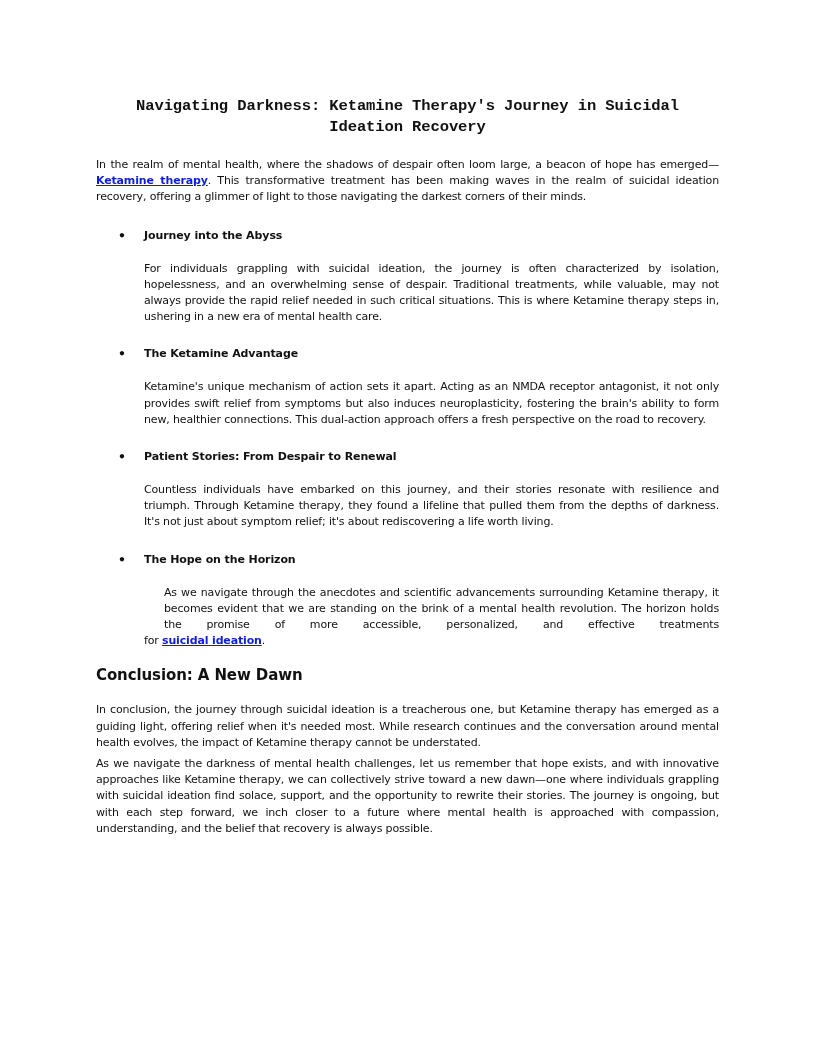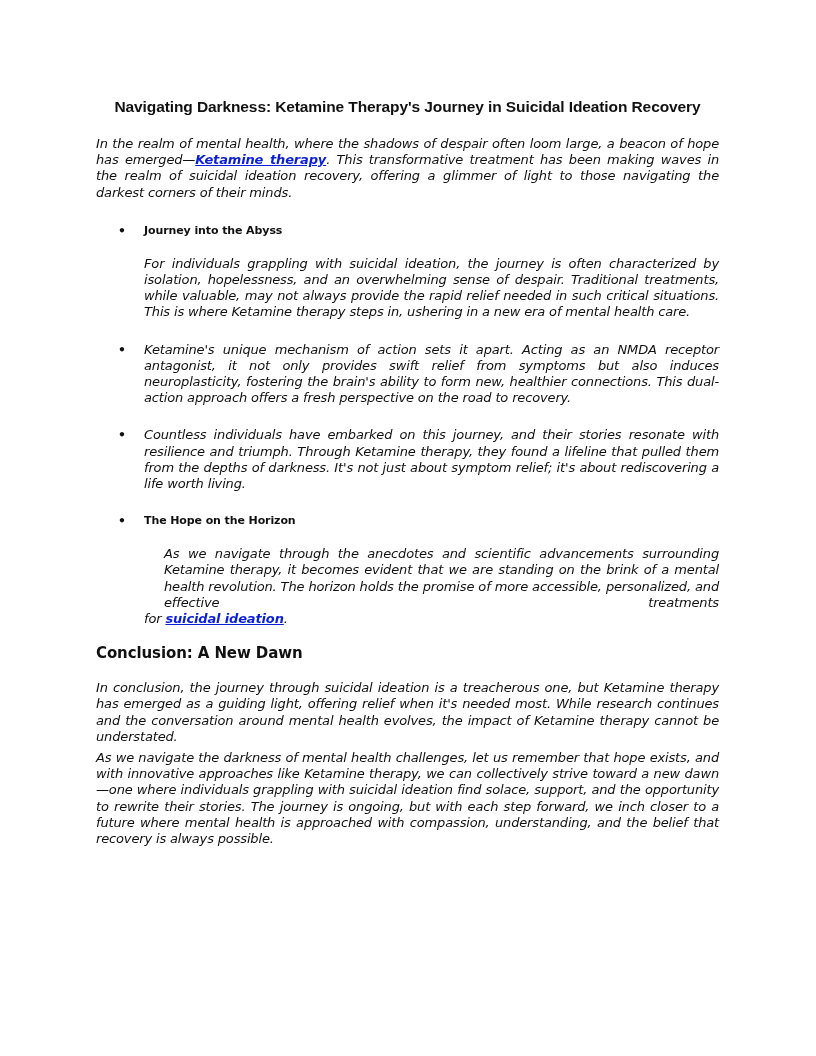--- a/index.html
+++ b/index.html
@@ -15,35 +15,34 @@
       font-family: "DejaVu Sans", sans-serif;
       color: #111111;
     }
     .page {
       position: absolute;
       left: 96px;
       top: 96px;
       width: 623px;
     }
     .title {
-      font-family: Liberation Sans, sans-serif;
+      font-family: Liberation Mono, monospace;
       font-weight: bold;
       font-size: 15.5px;
       line-height: 21px;
       text-align: center;
       margin: 0 0 19px 0;
       letter-spacing: -0.1px;
     }
     p {
-      font-size: 13px;
+      font-size: 11px;
       line-height: 16.2px;
       text-align: justify;
       margin: 0;
       letter-spacing: -0.15px;
-      font-style: italic;
     }
     a {
       color: #1a0dab;
       color: #0b1fd6;
       font-weight: bold;
       text-decoration: underline;
     }
     .intro {
       margin-bottom: 22px;
     }
@@ -97,24 +96,26 @@
   <p class="intro"><span>In the realm of mental health, where the shadows of despair often loom large, a beacon of hope has emerged—</span><a>Ketamine therapy</a><span>. This transformative treatment has been making waves in the realm of suicidal ideation recovery, offering a glimmer of light to those navigating the darkest corners of their minds.</span></p>
 
   <ul class="sections">
     <li>
       <span class="bullet">•</span>
       <div class="sec-heading">Journey into the Abyss</div>
       <p>For individuals grappling with suicidal ideation, the journey is often characterized by isolation, hopelessness, and an overwhelming sense of despair. Traditional treatments, while valuable, may not always provide the rapid relief needed in such critical situations. This is where Ketamine therapy steps in, ushering in a new era of mental health care.</p>
     </li>
     <li>
       <span class="bullet">•</span>
+      <div class="sec-heading">The Ketamine Advantage</div>
       <p>Ketamine's unique mechanism of action sets it apart. Acting as an NMDA receptor antagonist, it not only provides swift relief from symptoms but also induces neuroplasticity, fostering the brain's ability to form new, healthier connections. This dual-action approach offers a fresh perspective on the road to recovery.</p>
     </li>
     <li>
       <span class="bullet">•</span>
+      <div class="sec-heading">Patient Stories: From Despair to Renewal</div>
       <p>Countless individuals have embarked on this journey, and their stories resonate with resilience and triumph. Through Ketamine therapy, they found a lifeline that pulled them from the depths of darkness. It's not just about symptom relief; it's about rediscovering a life worth living.</p>
     </li>
     <li style="margin-bottom:18px;">
       <span class="bullet">•</span>
       <div class="sec-heading">The Hope on the Horizon</div>
       <p class="spread">As we navigate through the anecdotes and scientific advancements surrounding Ketamine therapy, it becomes evident that we are standing on the brink of a mental health revolution. The horizon holds the promise of more accessible, personalized, and effective treatments</p>
       <p><span>for </span><a>suicidal ideation</a><span>.</span></p>
     </li>
   </ul>
 

